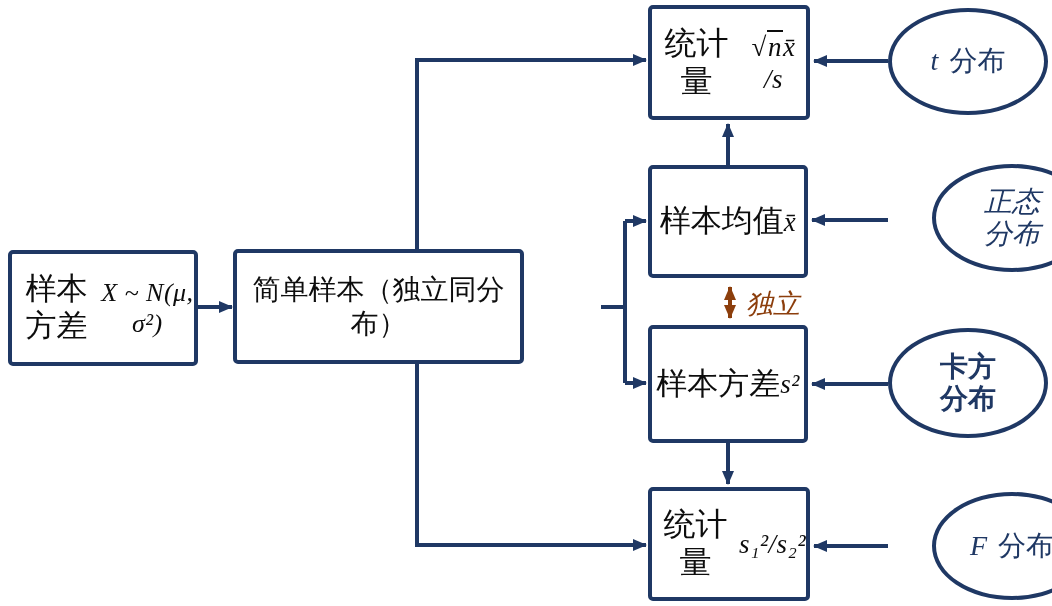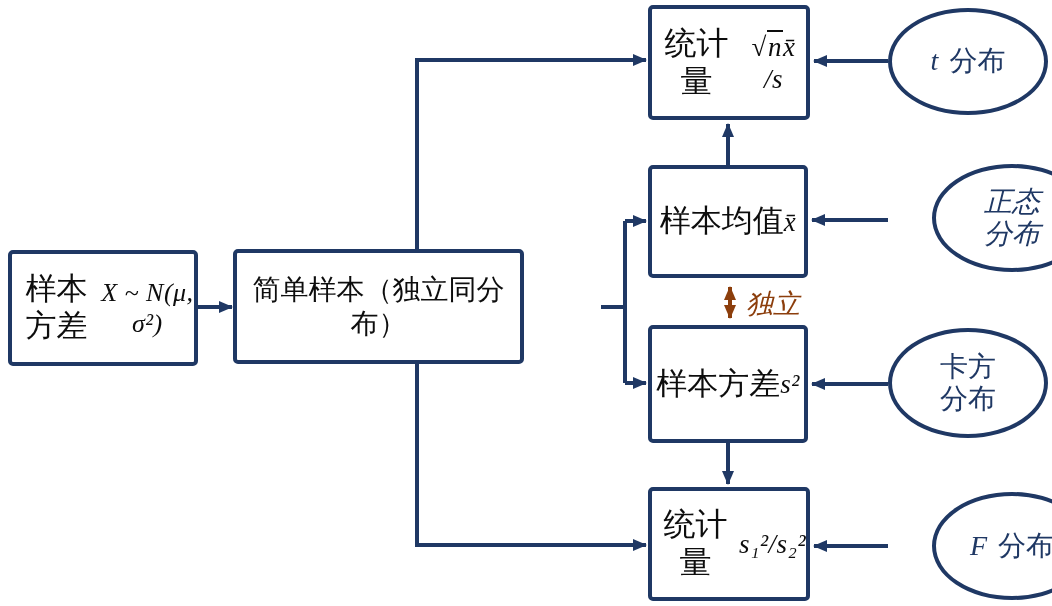--- a/index.html
+++ b/index.html
@@ -78,21 +78,21 @@
     line-height:1.15;
     text-align:center;
   }
   .ellipse .math{
     font-family:"Liberation Serif",serif;
     font-style:italic;
     margin-right:11px;
   }
   #ellT{left:888px;top:8px;width:160px;height:107px;}
   #ellNormal{left:932px;top:164px;width:160px;height:108px;font-style:italic;}
-  #ellChi{left:888px;top:328px;width:160px;height:110px;}
+  #ellChi{left:888px;top:328px;width:160px;height:110px;font-weight:bold;}
   #ellF{left:932px;top:492px;width:160px;height:108px;}
 
   #indep{
     position:absolute;left:746px;top:286px;
     color:var(--brown);
     font-size:27px;
     z-index:3;
     font-style:italic;
   }
 </style>

